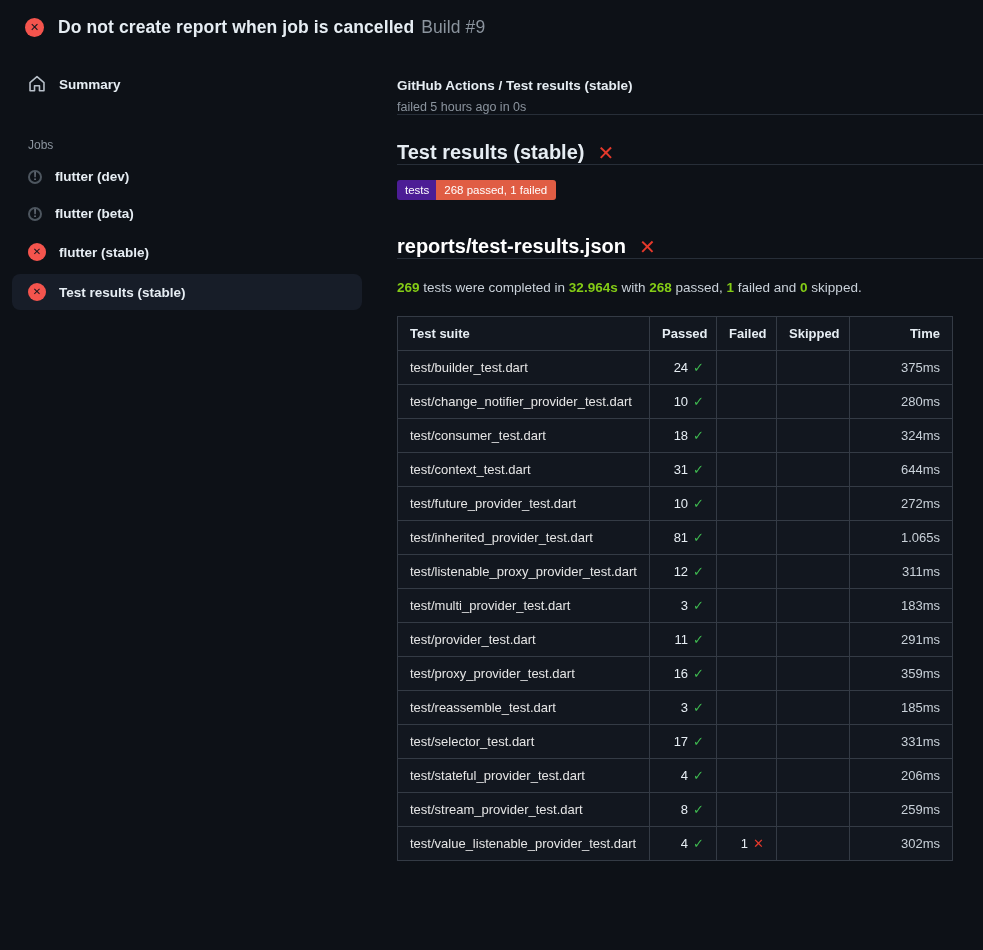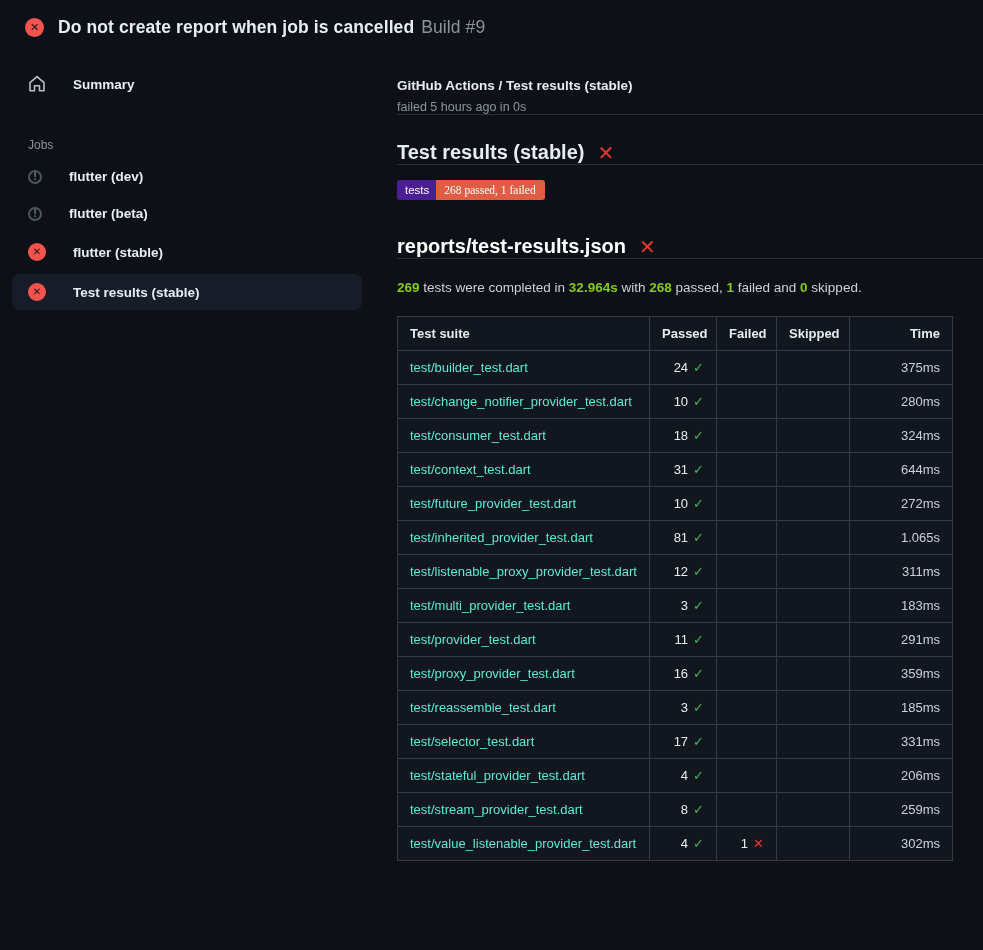--- a/index.html
+++ b/index.html
@@ -24,21 +24,21 @@
   .page-title { font-size: 17.5px; font-weight: 700; letter-spacing: .1px; }
   .build-no { color: #8b949e; font-weight: 400; margin-left: 7px; }
 
   
   .layout { display: flex; align-items: flex-start; }
   .sidebar { width: 362px; flex-shrink: 0; padding: 16px 0 0 12px; }
   .main { flex: 1; padding: 28px 0 0 35px; }
 
   
   .side-item {
-    display: flex; align-items: center; gap: 27px;
+    display: flex; align-items: center; gap: 13px;
     padding: 9px 10px 9px 16px; font-size: 13.5px; font-weight: 600;
     border-radius: 8px; cursor: pointer;
   }
   .side-item.selected { background: #171d28; }
   .jobs-label { color: #8b949e; font-size: 12px; margin: 36px 0 8px 16px; }
   .job-list { display: flex; flex-direction: column; gap: 4px; }
   .job-icon {
     width: 18px; height: 18px; border-radius: 50%; flex-shrink: 0;
     display: inline-flex; align-items: center; justify-content: center;
     font-weight: 900; line-height: 1;
@@ -55,40 +55,40 @@
 
   .section-head { display: flex; align-items: center; gap: 13px; margin-top: 26px; }
   .section-title { font-size: 20px; font-weight: 600; }
   .x-mark { color: #e5392b; font-weight: 900; font-size: 20px; line-height: 1; }
   .div-2 { margin-top: 13px; }
 
   
   .badge { display: inline-flex; margin-top: 15px; font-size: 11.5px; font-weight: 400;
            border-radius: 3px; overflow: hidden; color: #ffffff; }
   .badge .lbl { background: #4c1d95; padding: 4px 7px 4px 8px; }
-  .badge .val { background: #e05d44; padding: 4px 9px 4px 8px; font-family: Liberation Serif, serif; }
+  .badge .val { background: #e05d44; padding: 4px 9px 4px 8px; }
 
   
   .report-head { margin-top: 35px; }
   .report-link { color: #ffffff; font-size: 20px; font-weight: 600; }
   .div-3 { margin-top: 12px; }
   .summary { font-size: 13.5px; color: #c9d1d9; margin-top: 21px; }
   .summary b { color: #84cc16; }
 
   
   table.results {
     border-collapse: collapse; table-layout: fixed; width: 555px;
     margin-top: 21px; font-size: 13px; background: #12171f;
   }
   .results th, .results td { border: 1px solid #343b45; padding: 8px 12px; height: 34px; }
   .results th { font-weight: 700; text-align: right; color: #e6edf3; }
   .results th.col-suite { text-align: left; }
   .results td { text-align: right; color: #c9d1d9; }
   .results td.suite-cell { text-align: left; }
-  .suite-link { color: #5eead4; font-size: 13px; }
+  .suite-link { color: #e5e5e5; font-size: 13px; }
   .num { color: #e6edf3; }
   .check-icon { color: #3fb950; font-weight: 900; margin-left: 5px; }
   .fail-icon { color: #e5392b; font-weight: 900; margin-left: 5px; }
 </style>
 </head>
 <body>
 
 <div class="topbar">
   <span class="status-circle">✕</span>
   <span class="page-title">

